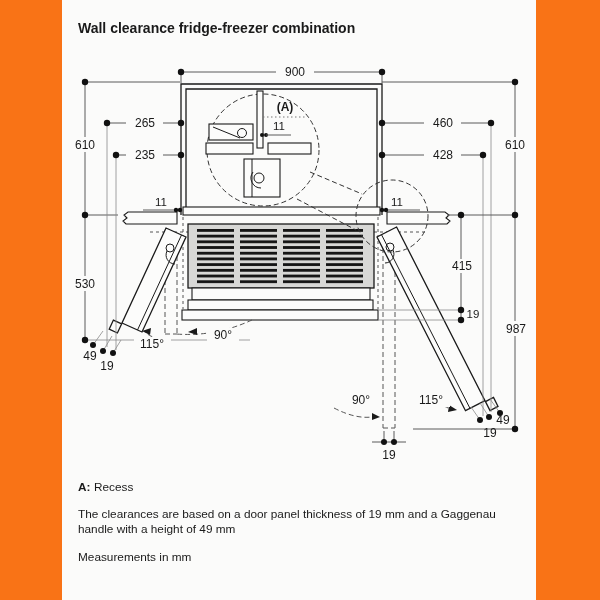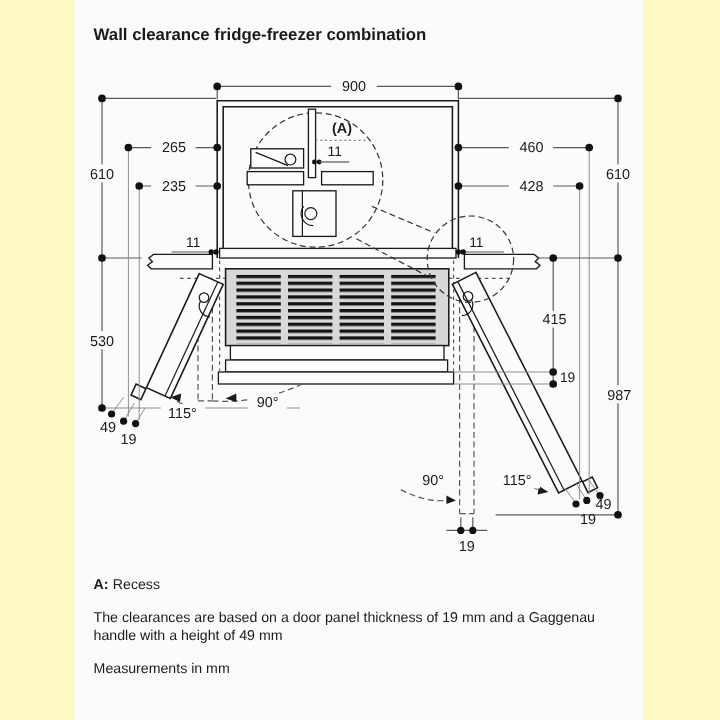--- a/index.html
+++ b/index.html
@@ -1,16 +1,16 @@
 <!DOCTYPE html>
 <html><head>
 <meta charset="utf-8">
 <style>
   html,body{margin:0;padding:0;background:#f0f0ee;}
-  .stage{width:600px;height:600px;position:relative;background:#fef9c3;}
+  .stage{width:600px;height:600px;position:relative;background:#f97316;}
   svg{display:block;}
   text{font-family:"Liberation Sans","DejaVu Sans",sans-serif;fill:#1a1a1a;}
   .title{font-size:14px;font-weight:bold;}
   .dim{font-size:12px;text-anchor:middle;}
   .dimS{font-size:11.5px;text-anchor:middle;}
   .foot{font-size:11.8px;}
   .footb{font-size:11.8px;font-weight:bold;}
   .thin{stroke:#5a5a5a;stroke-width:1;fill:none;}
   .xthin{stroke:#8a8a8a;stroke-width:0.8;fill:none;}
   .draw{stroke:#1a1a1a;stroke-width:1.3;fill:none;}

